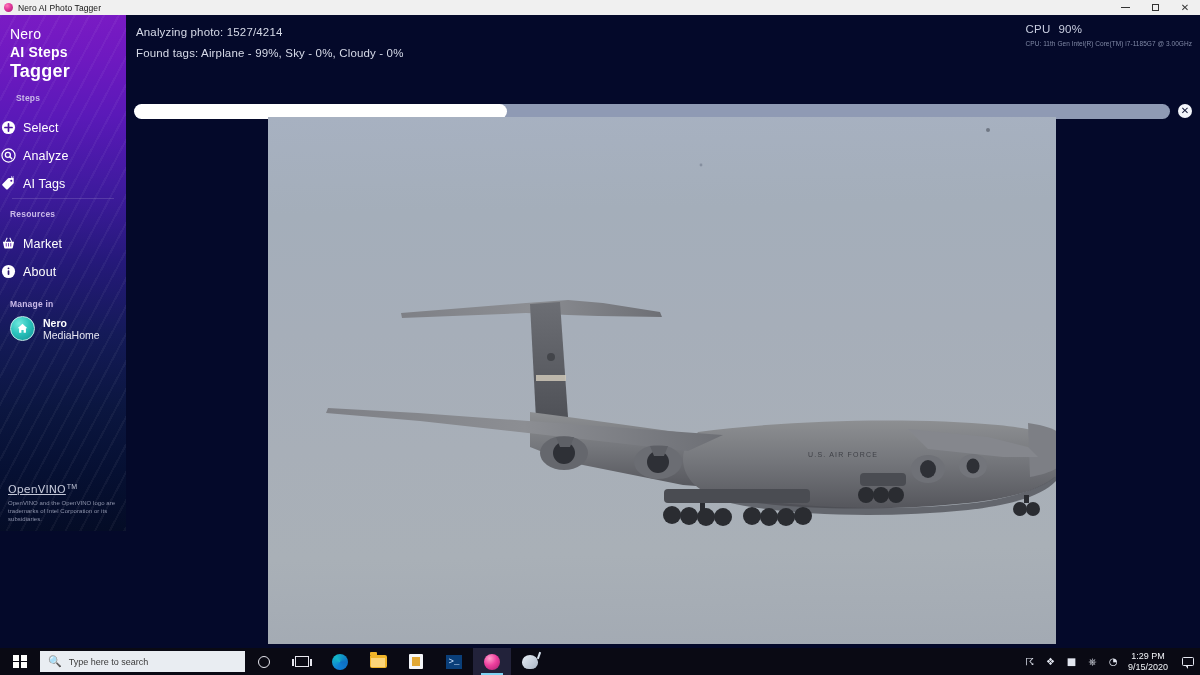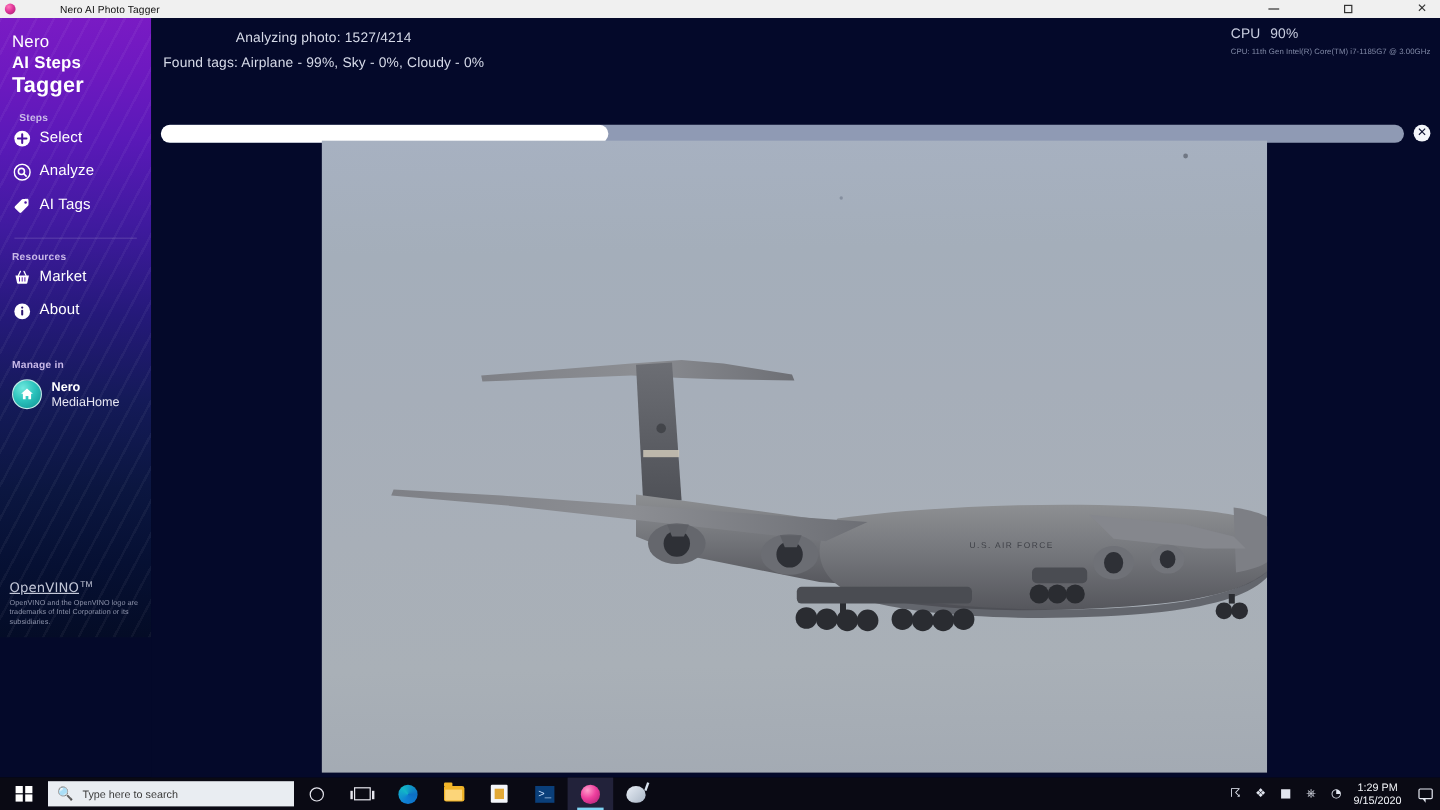--- a/index.html
+++ b/index.html
@@ -4,21 +4,21 @@
 <style>
   * { margin:0; padding:0; box-sizing:border-box; }
   html,body { width:1200px; height:675px; overflow:hidden; background:#000; }
   body { font-family:"Liberation Sans", sans-serif; }
 
   
   #app-window { position:absolute; left:0; top:0; width:1200px; height:648px; background:#04092a; }
 
   
   #titlebar { position:absolute; left:0; top:0; width:1200px; height:15px;
-              background:#f0f0f0; display:flex; align-items:center;gap:32px; }
+              background:#f0f0f0; display:flex; align-items:center; }
   #titlebar .tb-icon { width:9px; height:9px; margin-left:4px; border-radius:50%;
                background:radial-gradient(circle at 35% 30%, #ff7ab8 0%, #e0359a 45%, #9c1f6e 100%); flex:0 0 auto; }
   #titlebar .tb-title { font-size:8.5px; color:#111; margin-left:5px; letter-spacing:.1px;
                white-space:nowrap; flex:0 0 auto; }
   #titlebar .tb-spacer { flex:1 1 auto; }
   .tb-btn { width:30px; height:15px; display:flex; align-items:center; justify-content:center;
             font-size:9px; color:#222; line-height:1; }
   .tb-btn .g-min { display:block; width:9px; height:1px; background:#333; }
   .tb-btn .g-max { display:block; width:7px; height:7px; border:1px solid #333; }
   .tb-btn .g-close { font-size:10px; color:#333; font-family:"DejaVu Sans", sans-serif; }
@@ -29,42 +29,42 @@
       repeating-linear-gradient(118deg, rgba(255,255,255,.045) 0 2px, rgba(255,255,255,0) 2px 13px),
       linear-gradient(178deg,#7a1bc4 0%, #6e19c0 9%, #5a19b8 20%, #3f1a9e 34%, #25197a 48%, #141a58 62%, #0b1640 76%, #061033 88%, #040c26 100%);
     overflow:hidden;
   }
   .brand { padding:10px 0 0 10px; }
   .brand .b1 { font-size:14px; color:#fff; font-weight:400; line-height:18px; letter-spacing:.2px; }
   .brand .b2 { font-size:14px; color:#fff; font-weight:bold; line-height:19px; letter-spacing:.2px; }
   .brand .b3 { font-size:18px; color:#fff; font-weight:bold; line-height:19px; letter-spacing:.2px; }
 
   .sec-label { font-size:8.5px; color:#c9b9e8; font-weight:bold; padding-left:10px; letter-spacing:.2px; }
-  .nav-item { display:flex; align-items:flex-start; height:28px; padding-left:10px; cursor:default; }
+  .nav-item { display:flex; align-items:flex-end; height:28px; cursor:default; }
   .nav-item .ico { width:16px; height:16px; flex:0 0 16px; margin-right:7px;
                    display:flex; align-items:center; justify-content:center; color:#fff; }
   .nav-item .lbl { font-size:12.5px; color:#fff; letter-spacing:.15px; }
   .nav-sep { height:1px; background:rgba(255,255,255,.14); margin:7px 12px 0 12px; }
 
   .manage-card { display:flex; align-items:center; padding-left:10px; margin-top:7px; }
   .mh-circle { width:25px; height:25px; border-radius:50%; flex:0 0 25px; margin-right:8px;
       background:radial-gradient(circle at 35% 28%, #6fe8de 0%, #2cc4bd 45%, #0e8f92 100%);
       border:1.5px solid #bfe9e6; display:flex; align-items:center; justify-content:center; }
   .mh-txt .m1 { font-size:10.5px; color:#fff; font-weight:bold; line-height:12px; }
   .mh-txt .m2 { font-size:10.5px; color:#e6e6f2; line-height:12px; }
 
   #openvino { position:absolute; left:8px; bottom:8px; width:118px; }
   .ov-logo { display:flex; align-items:baseline; color:#c3c7d8; font-size:13.5px; letter-spacing:.1px; }
   .ov-logo .ov-o { font-family:"DejaVu Sans", sans-serif; font-size:11px; line-height:13px;text-decoration:underline; }
   .ov-tm { font-size:7px; position:relative; top:-4px; margin-left:1px; }
   .ov-note { font-size:6px; color:#8d93ab; line-height:8px; margin-top:3px; letter-spacing:.05px; }
 
   
   #content { position:absolute; left:126px; top:15px; width:1074px; height:633px; background:#04092a; }
-  .status-lines { position:absolute; left:10px; top:7px;text-align:center; }
+  .status-lines { position:absolute; left:10px; top:7px; }
   .status-lines .sl { font-size:11.5px; color:#d6dae8; line-height:21px; letter-spacing:.15px; white-space:nowrap; }
 
   .cpu-box { position:absolute; right:8px; top:8px; text-align:left; }
   .cpu-main { font-size:11.5px; color:#c9cee0; letter-spacing:.2px; }
   .cpu-main .pct { margin-left:8px; }
   .cpu-sub { font-size:6.5px; color:#8089a6; margin-top:5px; letter-spacing:.05px; }
 
   
   #progress-row { position:absolute; left:8px; top:84px; width:1058px; height:24px; display:flex; align-items:center; }
   #progress-track { position:relative; flex:1 1 auto; height:15px; border-radius:8px;

